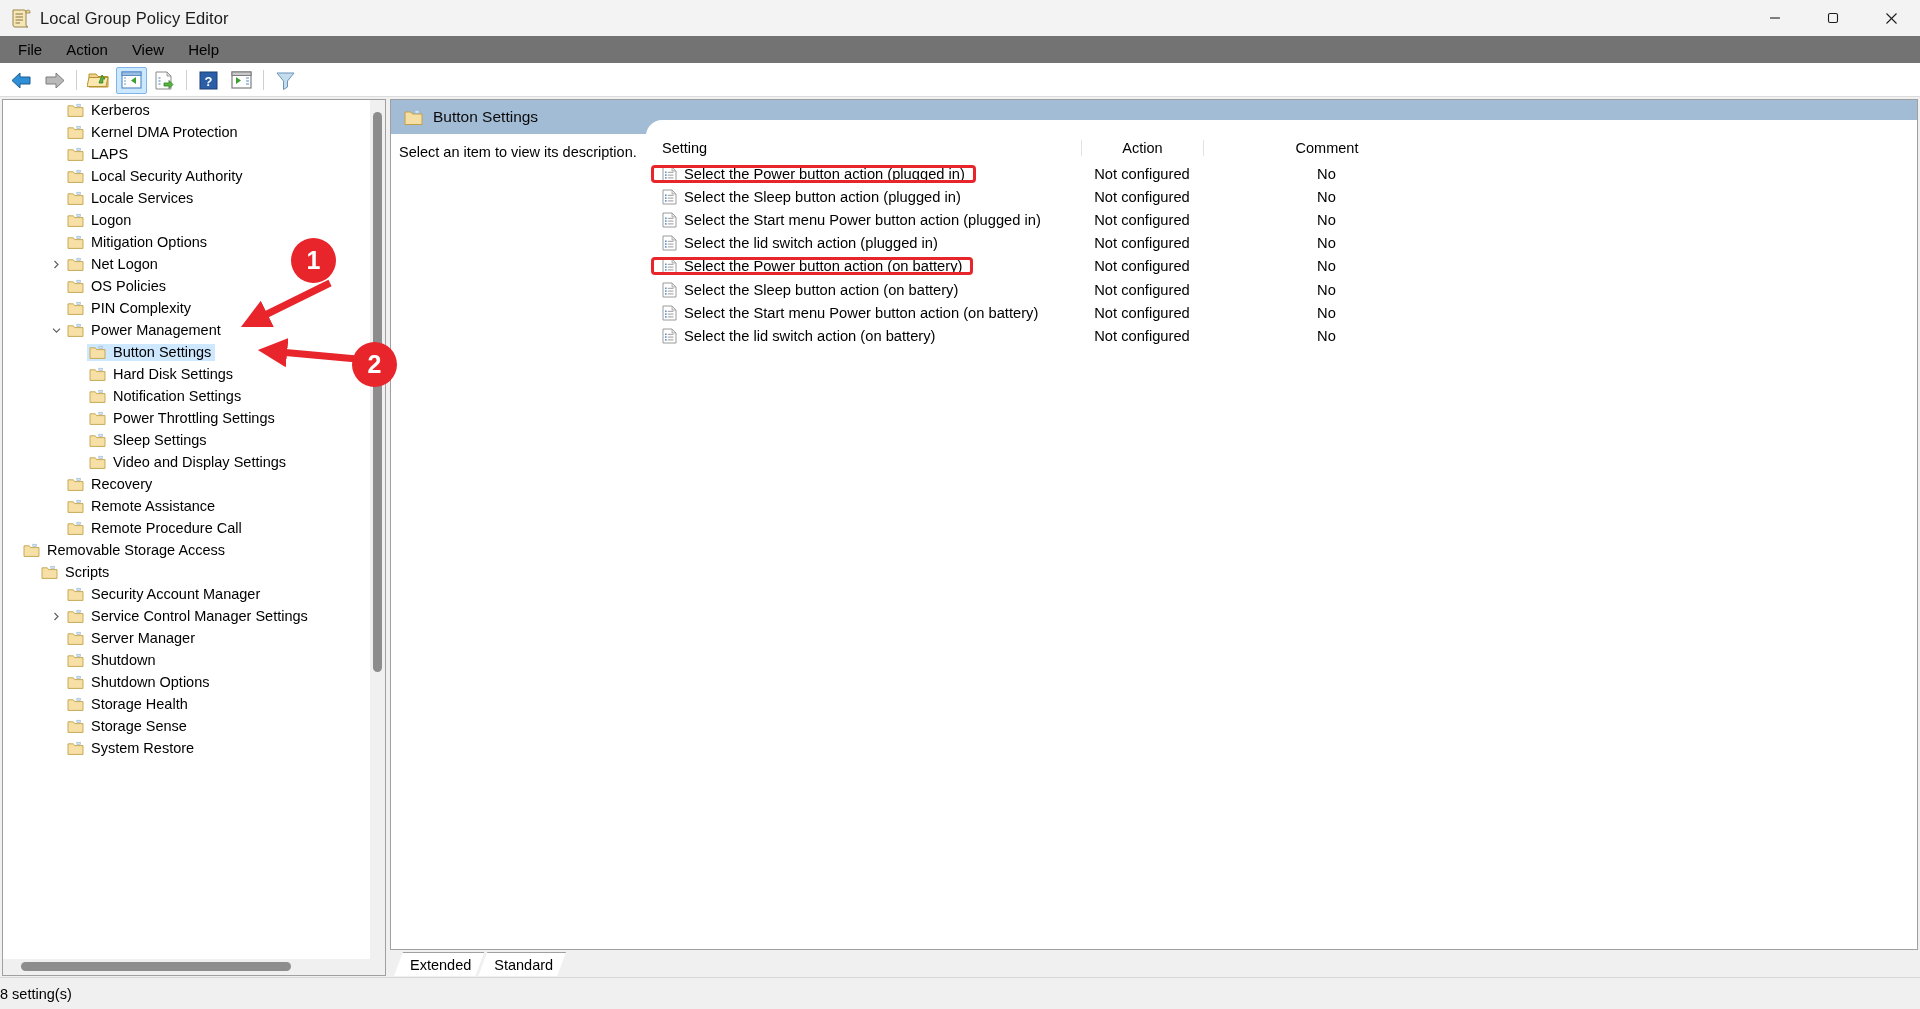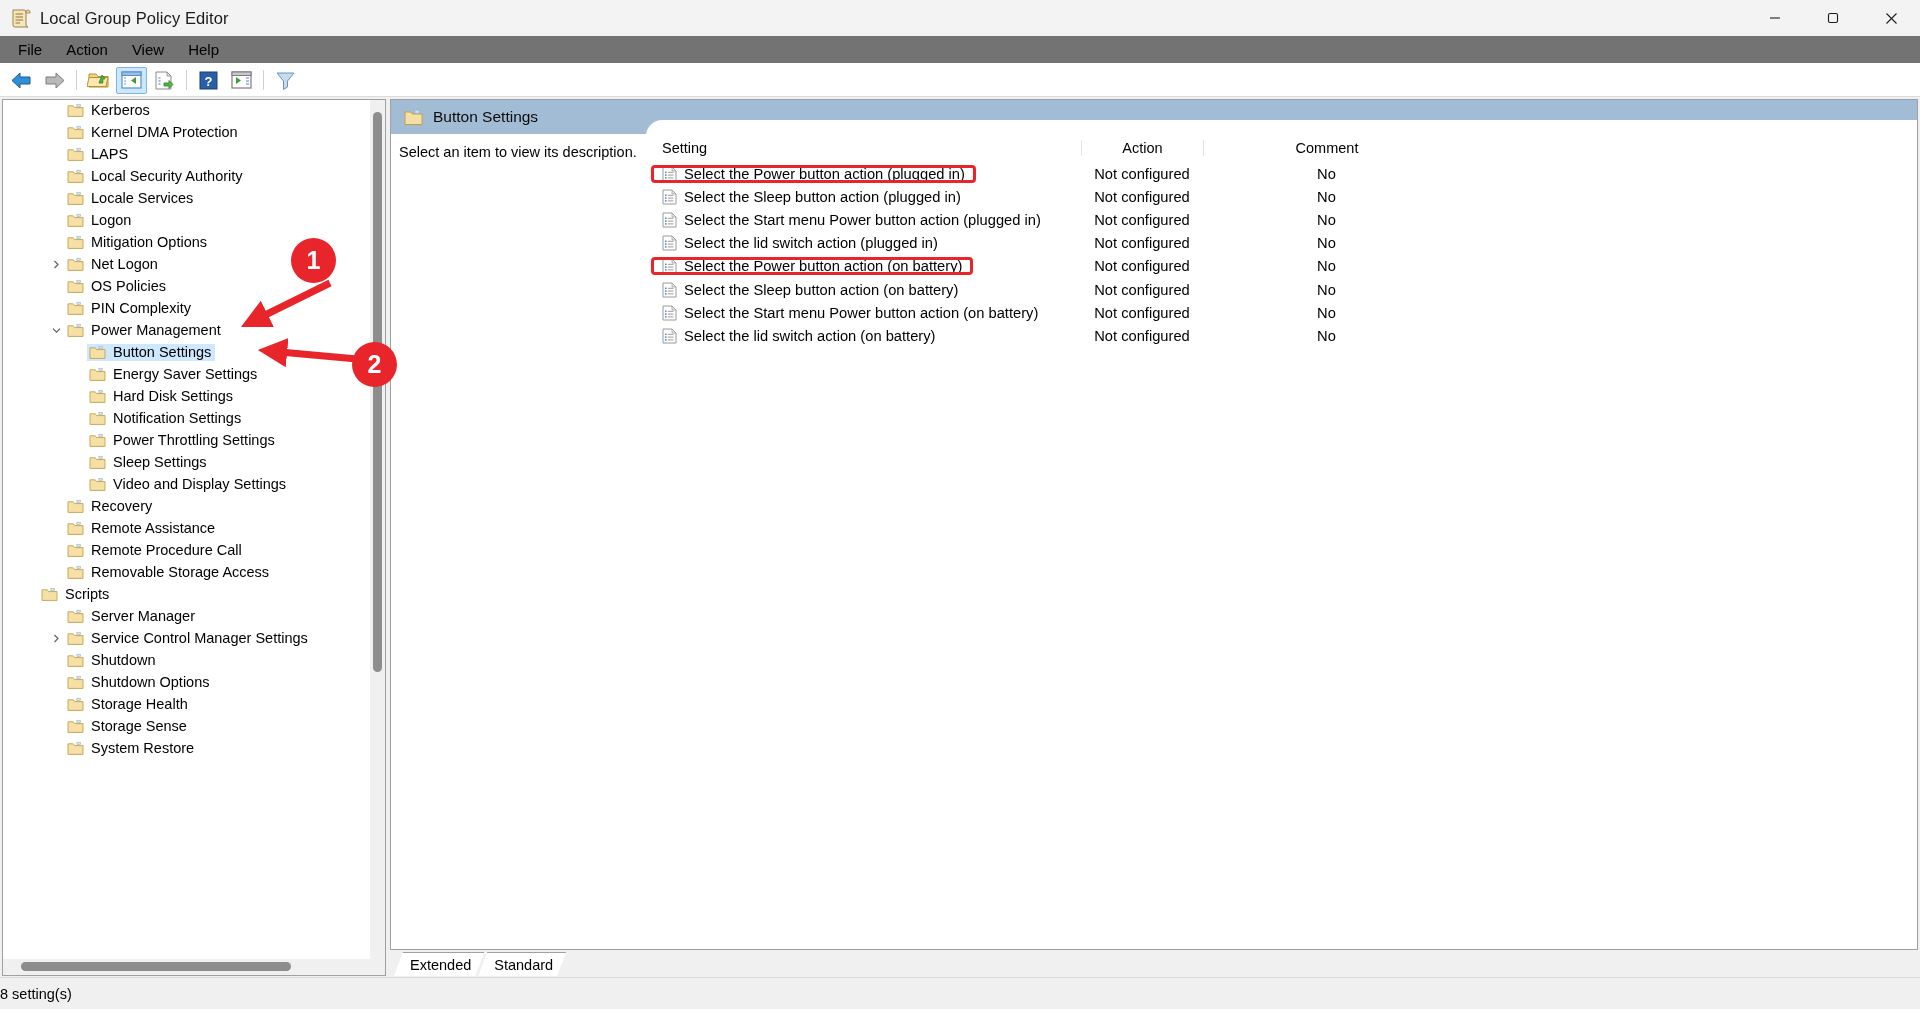--- a/index.html
+++ b/index.html
@@ -615,70 +615,60 @@
                 <span class="tree-label">Button Settings</span>
               </span>
             </div>
             <div class="tree-row" style="padding-left: 66px;">
               <span class="twisty"></span>
               <span class="tree-label-wrap">
                 <span class="folder-ico"><svg width="17" height="15" viewBox="0 0 19 17">
                     <path d="M1 3.2 h6 l1.5 2 h9.5 v10 h-17 z" fill="#f7e0a6" stroke="#c2a047" stroke-width="1"></path>
                     <rect x="11" y="1.4" width="4" height="2.6" fill="#cfe4f5" stroke="#9fb6c8" stroke-width=".7"></rect>
                   </svg></span>
-                <span class="tree-label">Energy Saver Settings</span>
+                <span class="tree-label">Hard Disk Settings</span>
               </span>
             </div>
             <div class="tree-row" style="padding-left: 66px;">
               <span class="twisty"></span>
               <span class="tree-label-wrap">
                 <span class="folder-ico"><svg width="17" height="15" viewBox="0 0 19 17">
                     <path d="M1 3.2 h6 l1.5 2 h9.5 v10 h-17 z" fill="#f7e0a6" stroke="#c2a047" stroke-width="1"></path>
                     <rect x="11" y="1.4" width="4" height="2.6" fill="#cfe4f5" stroke="#9fb6c8" stroke-width=".7"></rect>
                   </svg></span>
-                <span class="tree-label">Hard Disk Settings</span>
+                <span class="tree-label">Notification Settings</span>
               </span>
             </div>
             <div class="tree-row" style="padding-left: 66px;">
               <span class="twisty"></span>
               <span class="tree-label-wrap">
                 <span class="folder-ico"><svg width="17" height="15" viewBox="0 0 19 17">
                     <path d="M1 3.2 h6 l1.5 2 h9.5 v10 h-17 z" fill="#f7e0a6" stroke="#c2a047" stroke-width="1"></path>
                     <rect x="11" y="1.4" width="4" height="2.6" fill="#cfe4f5" stroke="#9fb6c8" stroke-width=".7"></rect>
                   </svg></span>
-                <span class="tree-label">Notification Settings</span>
+                <span class="tree-label">Power Throttling Settings</span>
               </span>
             </div>
             <div class="tree-row" style="padding-left: 66px;">
               <span class="twisty"></span>
               <span class="tree-label-wrap">
                 <span class="folder-ico"><svg width="17" height="15" viewBox="0 0 19 17">
                     <path d="M1 3.2 h6 l1.5 2 h9.5 v10 h-17 z" fill="#f7e0a6" stroke="#c2a047" stroke-width="1"></path>
                     <rect x="11" y="1.4" width="4" height="2.6" fill="#cfe4f5" stroke="#9fb6c8" stroke-width=".7"></rect>
                   </svg></span>
-                <span class="tree-label">Power Throttling Settings</span>
+                <span class="tree-label">Sleep Settings</span>
               </span>
             </div>
             <div class="tree-row" style="padding-left: 66px;">
               <span class="twisty"></span>
               <span class="tree-label-wrap">
                 <span class="folder-ico"><svg width="17" height="15" viewBox="0 0 19 17">
                     <path d="M1 3.2 h6 l1.5 2 h9.5 v10 h-17 z" fill="#f7e0a6" stroke="#c2a047" stroke-width="1"></path>
                     <rect x="11" y="1.4" width="4" height="2.6" fill="#cfe4f5" stroke="#9fb6c8" stroke-width=".7"></rect>
                   </svg></span>
-                <span class="tree-label">Sleep Settings</span>
-              </span>
-            </div>
-            <div class="tree-row" style="padding-left: 66px;">
-              <span class="twisty"></span>
-              <span class="tree-label-wrap">
-                <span class="folder-ico"><svg width="17" height="15" viewBox="0 0 19 17">
-                    <path d="M1 3.2 h6 l1.5 2 h9.5 v10 h-17 z" fill="#f7e0a6" stroke="#c2a047" stroke-width="1"></path>
-                    <rect x="11" y="1.4" width="4" height="2.6" fill="#cfe4f5" stroke="#9fb6c8" stroke-width=".7"></rect>
-                  </svg></span>
                 <span class="tree-label">Video and Display Settings</span>
               </span>
             </div>
             <div class="tree-row" style="padding-left: 44px;">
               <span class="twisty"></span>
               <span class="tree-label-wrap">
                 <span class="folder-ico"><svg width="17" height="15" viewBox="0 0 19 17">
                     <path d="M1 3.2 h6 l1.5 2 h9.5 v10 h-17 z" fill="#f7e0a6" stroke="#c2a047" stroke-width="1"></path>
                     <rect x="11" y="1.4" width="4" height="2.6" fill="#cfe4f5" stroke="#9fb6c8" stroke-width=".7"></rect>
                   </svg></span>
@@ -698,21 +688,21 @@
             <div class="tree-row" style="padding-left: 44px;">
               <span class="twisty"></span>
               <span class="tree-label-wrap">
                 <span class="folder-ico"><svg width="17" height="15" viewBox="0 0 19 17">
                     <path d="M1 3.2 h6 l1.5 2 h9.5 v10 h-17 z" fill="#f7e0a6" stroke="#c2a047" stroke-width="1"></path>
                     <rect x="11" y="1.4" width="4" height="2.6" fill="#cfe4f5" stroke="#9fb6c8" stroke-width=".7"></rect>
                   </svg></span>
                 <span class="tree-label">Remote Procedure Call</span>
               </span>
             </div>
-            <div class="tree-row" style="padding-left: 44px;">
+            <div class="tree-row" style="">
               <span class="twisty"></span>
               <span class="tree-label-wrap">
                 <span class="folder-ico"><svg width="17" height="15" viewBox="0 0 19 17">
                     <path d="M1 3.2 h6 l1.5 2 h9.5 v10 h-17 z" fill="#f7e0a6" stroke="#c2a047" stroke-width="1"></path>
                     <rect x="11" y="1.4" width="4" height="2.6" fill="#cfe4f5" stroke="#9fb6c8" stroke-width=".7"></rect>
                   </svg></span>
                 <span class="tree-label">Removable Storage Access</span>
               </span>
             </div>
             <div class="tree-row" style="padding-left: 18px;">
@@ -725,35 +715,45 @@
                 <span class="tree-label">Scripts</span>
               </span>
             </div>
             <div class="tree-row" style="padding-left: 44px;">
               <span class="twisty"></span>
               <span class="tree-label-wrap">
                 <span class="folder-ico"><svg width="17" height="15" viewBox="0 0 19 17">
                     <path d="M1 3.2 h6 l1.5 2 h9.5 v10 h-17 z" fill="#f7e0a6" stroke="#c2a047" stroke-width="1"></path>
                     <rect x="11" y="1.4" width="4" height="2.6" fill="#cfe4f5" stroke="#9fb6c8" stroke-width=".7"></rect>
                   </svg></span>
-                <span class="tree-label">Server Manager</span>
+                <span class="tree-label">Security Account Manager</span>
               </span>
             </div>
             <div class="tree-row" style="padding-left: 44px;">
               <span class="twisty">
                 <svg width="9" height="9" viewBox="0 0 9 9">
                   <path d="M2.5 1 L6 4.5 L2.5 8" fill="none" stroke="#606060" stroke-width="1.2"></path>
                 </svg>
               </span>
               <span class="tree-label-wrap">
                 <span class="folder-ico"><svg width="17" height="15" viewBox="0 0 19 17">
                     <path d="M1 3.2 h6 l1.5 2 h9.5 v10 h-17 z" fill="#f7e0a6" stroke="#c2a047" stroke-width="1"></path>
                     <rect x="11" y="1.4" width="4" height="2.6" fill="#cfe4f5" stroke="#9fb6c8" stroke-width=".7"></rect>
                   </svg></span>
                 <span class="tree-label">Service Control Manager Settings</span>
+              </span>
+            </div>
+            <div class="tree-row" style="padding-left: 44px;">
+              <span class="twisty"></span>
+              <span class="tree-label-wrap">
+                <span class="folder-ico"><svg width="17" height="15" viewBox="0 0 19 17">
+                    <path d="M1 3.2 h6 l1.5 2 h9.5 v10 h-17 z" fill="#f7e0a6" stroke="#c2a047" stroke-width="1"></path>
+                    <rect x="11" y="1.4" width="4" height="2.6" fill="#cfe4f5" stroke="#9fb6c8" stroke-width=".7"></rect>
+                  </svg></span>
+                <span class="tree-label">Server Manager</span>
               </span>
             </div>
             <div class="tree-row" style="padding-left: 44px;">
               <span class="twisty"></span>
               <span class="tree-label-wrap">
                 <span class="folder-ico"><svg width="17" height="15" viewBox="0 0 19 17">
                     <path d="M1 3.2 h6 l1.5 2 h9.5 v10 h-17 z" fill="#f7e0a6" stroke="#c2a047" stroke-width="1"></path>
                     <rect x="11" y="1.4" width="4" height="2.6" fill="#cfe4f5" stroke="#9fb6c8" stroke-width=".7"></rect>
                   </svg></span>
                 <span class="tree-label">Shutdown</span>

